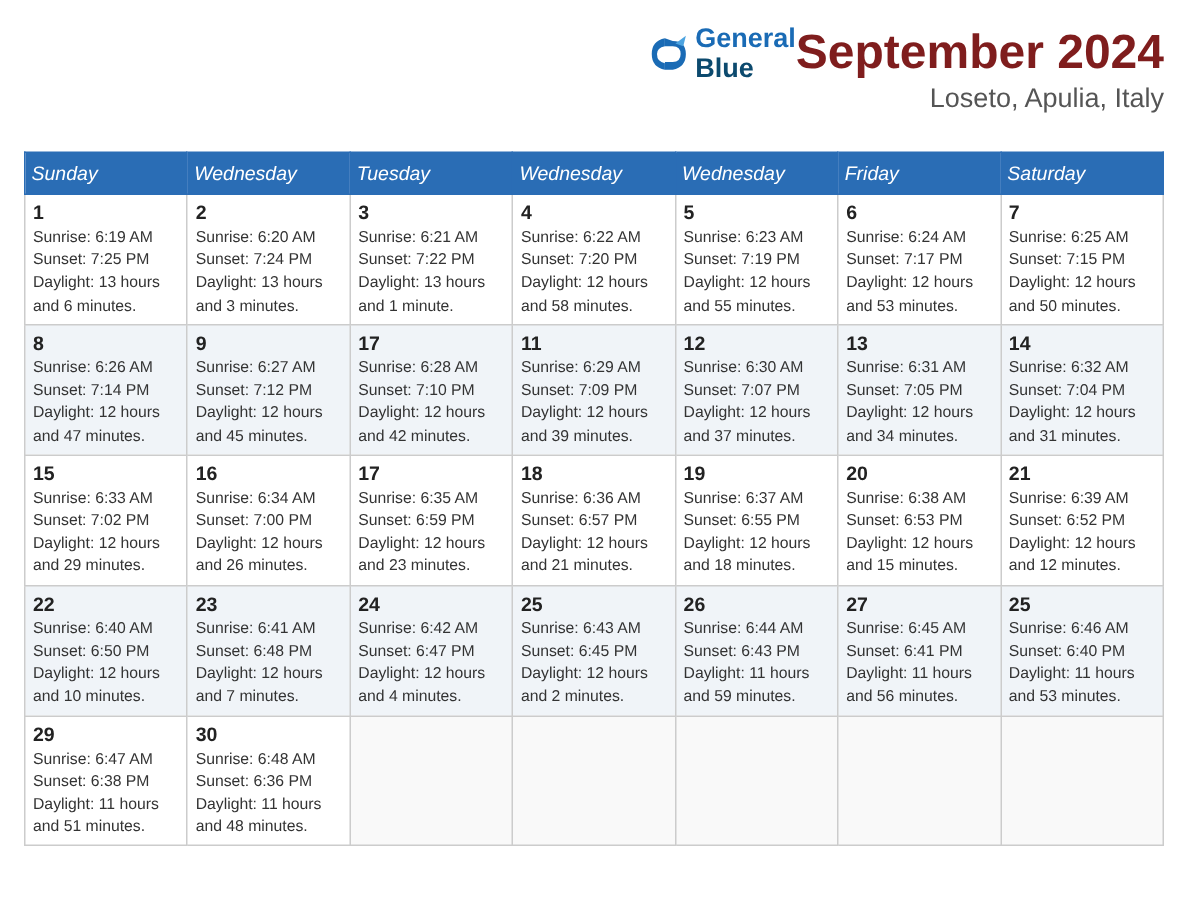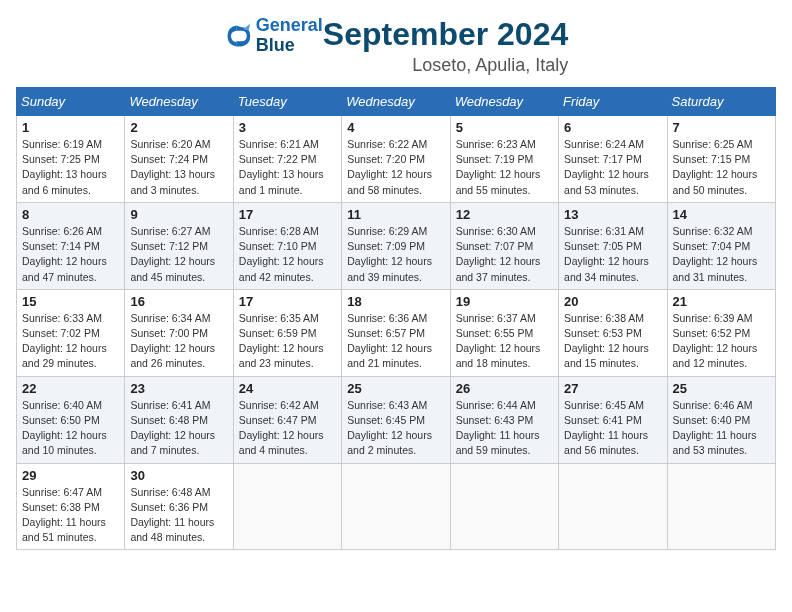--- a/index.html
+++ b/index.html
@@ -5,23 +5,23 @@
     * { box-sizing: border-box; margin: 0; padding: 0; }
     body {
       font-family: Arial, sans-serif;
       background: #fff;
       width: 792px;
       min-height: 612px;
       padding: 16px;
     }
     .header {
       display: flex;
-      justify-content: center;
+      justify-content: flex-end;
       align-items: flex-start;
-      margin-bottom: 11px;
+      margin-bottom: 25px;
     }
     .logo {
       display: flex;
       align-items: center;
       gap: 4px;
     }
     .logo-text {
       font-size: 18px;
       font-weight: bold;
       color: #333;
@@ -33,21 +33,21 @@
     .logo-icon {
       width: 28px;
       height: 28px;
     }
     .title-block {
       text-align: right;
     }
     .month-title {
       font-size: 32px;
       font-weight: bold;
-      color: #0c4a6e;
+      color: #7f1d1d;
     }
     .location {
       font-size: 18px;
       color: #555;
       margin-top: 2px;
     }
     .calendar {
       width: 100%;
       border-collapse: collapse;
       font-size: 11px;

